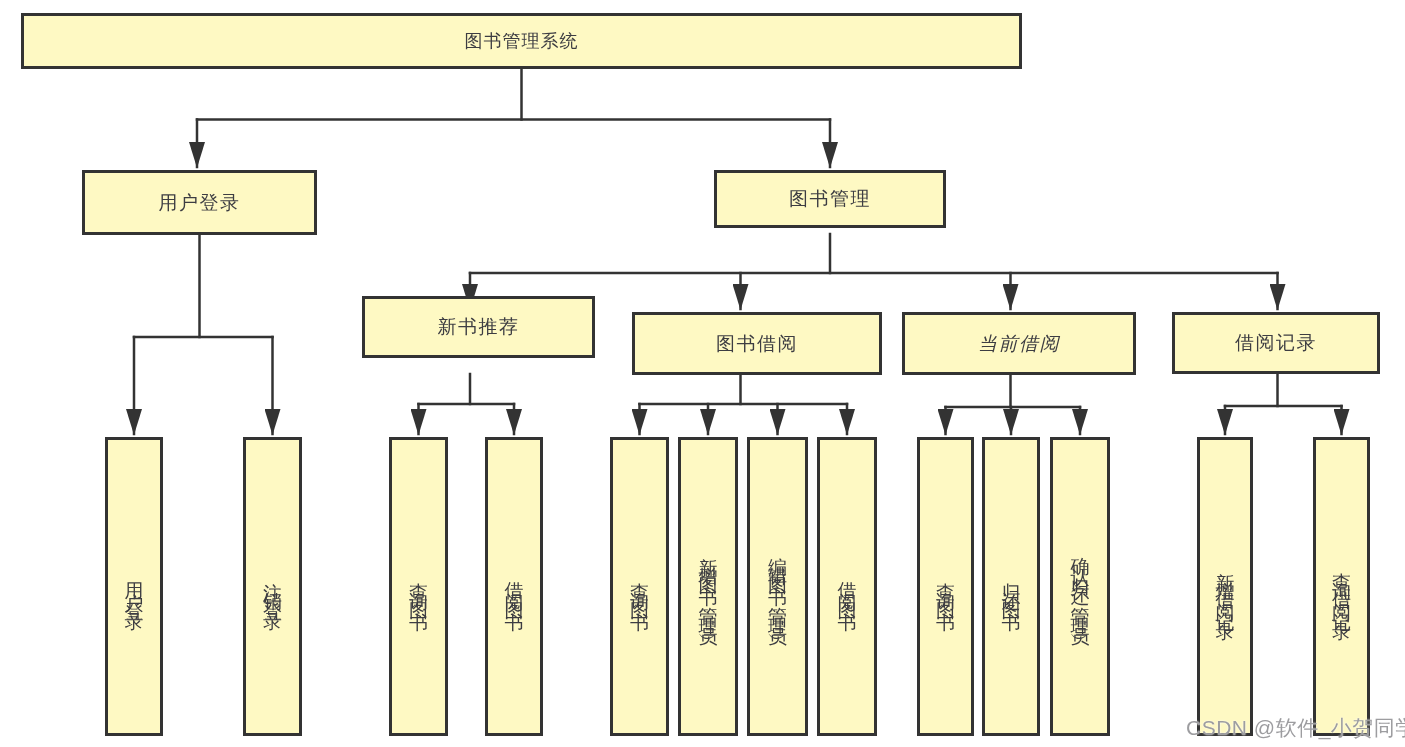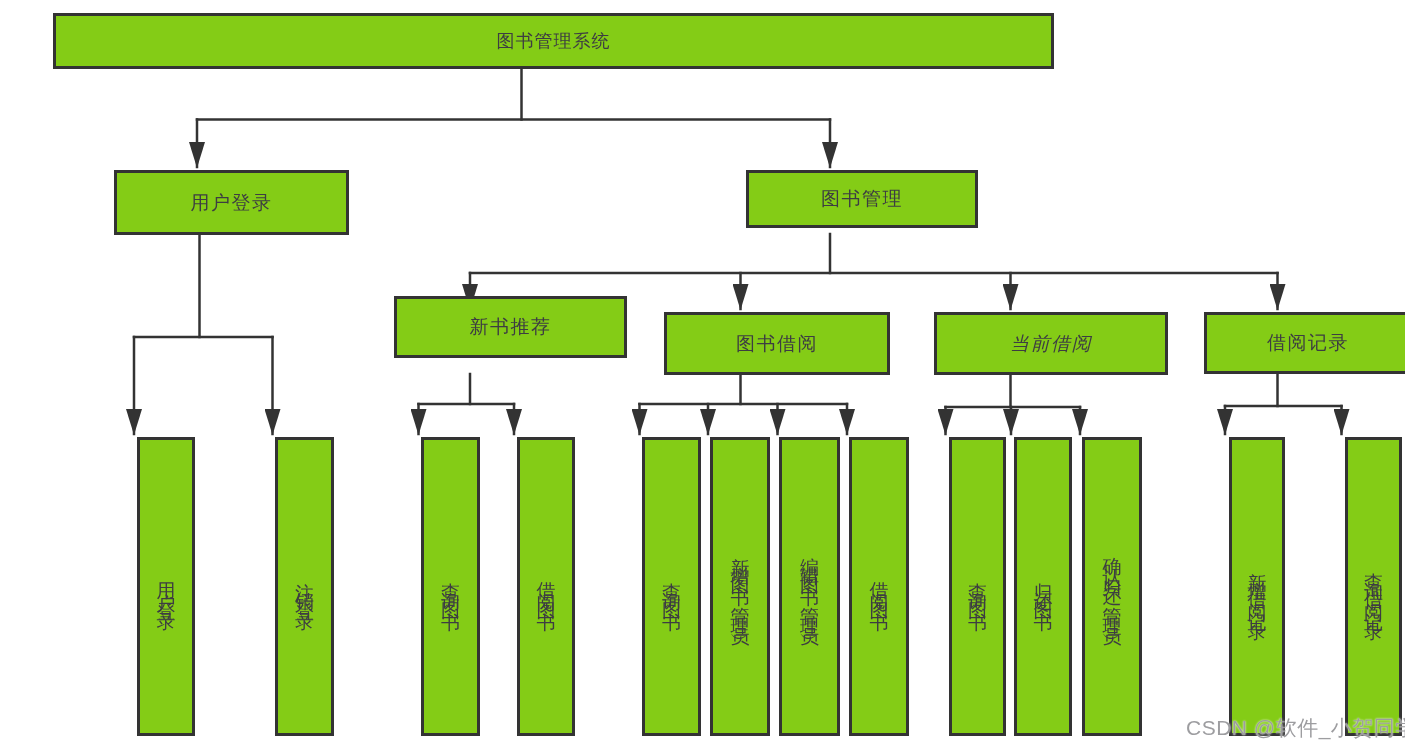--- a/index.html
+++ b/index.html
@@ -8,24 +8,23 @@
     width:1405px;height:747px;
     background:#ffffff;
     font-family:"Liberation Sans","DejaVu Sans",sans-serif;
     overflow:hidden;
   }
   .wires{position:absolute;left:0;top:0;width:1405px;height:747px;}
   .node{
     position:absolute;
     box-sizing:border-box;
     border:3px solid #333333;
-    background:#84cc16;
+    background:#fef9c3;
     display:flex;align-items:center;justify-content:center;
     color:#3d3d42;
-    margin-left:32px;
   }
   .h-label{font-size:19px;letter-spacing:1.5px;white-space:nowrap;}
   .root-label{font-size:18px;letter-spacing:1px;}
   .vnode{top:437px;height:299px;}
   .v-label{
     writing-mode:vertical-rl;
     text-orientation:mixed;
     font-size:19px;
     letter-spacing:10px;
     white-space:nowrap;
@@ -118,21 +117,21 @@
   <div class="node" style="left:82px;top:170px;width:235px;height:65px;">
     <span class="h-label">用户登录</span>
   </div>
   <div class="node" style="left:714px;top:170px;width:232px;height:58px;">
     <span class="h-label">图书管理</span>
   </div>
 
   <div class="node" style="left:362px;top:296px;width:233px;height:62px;">
     <span class="h-label">新书推荐</span>
   </div>
-  <div class="node" style="left:632px;top:312px;width:226px;height:63px;">
+  <div class="node" style="left:632px;top:312px;width:250px;height:63px;">
     <span class="h-label">图书借阅</span>
   </div>
   <div class="node" style="left:902px;top:312px;width:234px;height:63px;font-style:italic;">
     <span class="h-label">当前借阅</span>
   </div>
   <div class="node" style="left:1172px;top:312px;width:208px;height:62px;">
     <span class="h-label">借阅记录</span>
   </div>
 
   <div class="node vnode" style="left:105px;width:58px;">

